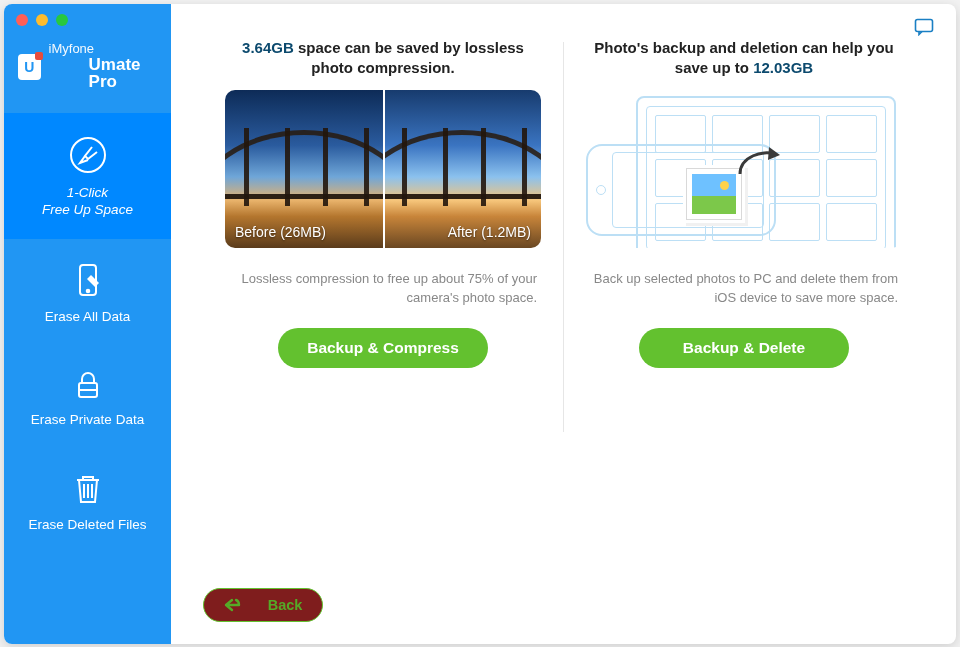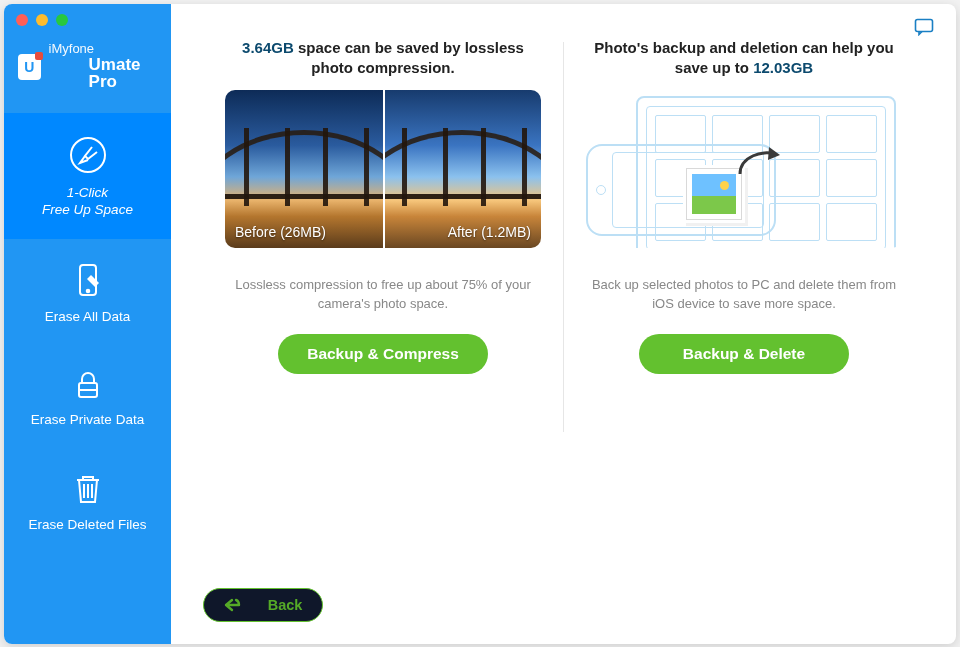--- a/index.html
+++ b/index.html
@@ -53,24 +53,24 @@
   .thumb{border:1px solid #bcdff5; border-radius:2px;}
   .laptop-base{position:absolute; left:-14px; right:-14px; bottom:-8px; height:10px; border:2px solid #bcdff5; border-top:none; border-radius:0 0 10px 10px;}
   .phone{position:absolute; left:0; bottom:12px; width:190px; height:92px; border:2px solid #bcdff5; border-radius:16px;}
   .phone-screen{position:absolute; inset:6px 10px 6px 24px; border:1.5px solid #bcdff5; border-radius:4px;}
   .homebtn{position:absolute; left:8px; top:50%; transform:translateY(-50%); width:10px; height:10px; border:1.5px solid #bcdff5; border-radius:50%;}
   .photo-icon{position:absolute; left:100px; top:78px; width:56px; height:52px; background:#fff; border:1px solid #d9d9d9; box-shadow:0 0 0 3px #fff, 3px 3px 0 3px #f1f1f1; }
   .photo-inner{position:absolute; inset:5px; background:linear-gradient(#6ec1ff 55%, #7cc84a 55%);}
   .sun{position:absolute; top:7px; right:7px; width:9px; height:9px; background:#ffd24a; border-radius:50%;}
   .arrow{position:absolute; left:150px; top:54px; width:48px; height:38px;}
 
-  .subtext { margin-top:28px; font-size:13px; color:#888; line-height:1.45; height:40px; padding:0 4px;}
+  .subtext { margin-top:22px; font-size:13px; color:#888; line-height:1.45; height:40px; padding:0 4px;text-align:right;}
   .cta { margin: 18px auto 0; width:210px; height:40px; border:none; border-radius:20px; background:#63c12f; color:#fff; font-size:15.5px; font-weight:600; cursor:pointer; }
 
-  .back-btn { margin-top: 30px; width:120px; height:34px; border:1.5px solid #63c12f; color:#55aa27; background:#0f172a; border-radius:18px; font-size:14.5px; font-weight:600; cursor:pointer; display:flex; align-items:center; justify-content:center; gap:26px;}
+  .back-btn { margin-top: 30px; width:120px; height:34px; border:1.5px solid #63c12f; color:#55aa27; background:#7f1d1d; border-radius:18px; font-size:14.5px; font-weight:600; cursor:pointer; display:flex; align-items:center; justify-content:center; gap:26px;}
   .back-btn svg{display:block;}
 </style>
 </head>
 <body>
 
 <div class="window">
   <div class="traffic-lights">
     <div class="tl r"></div>
     <div class="tl y"></div>
     <div class="tl g"></div>

